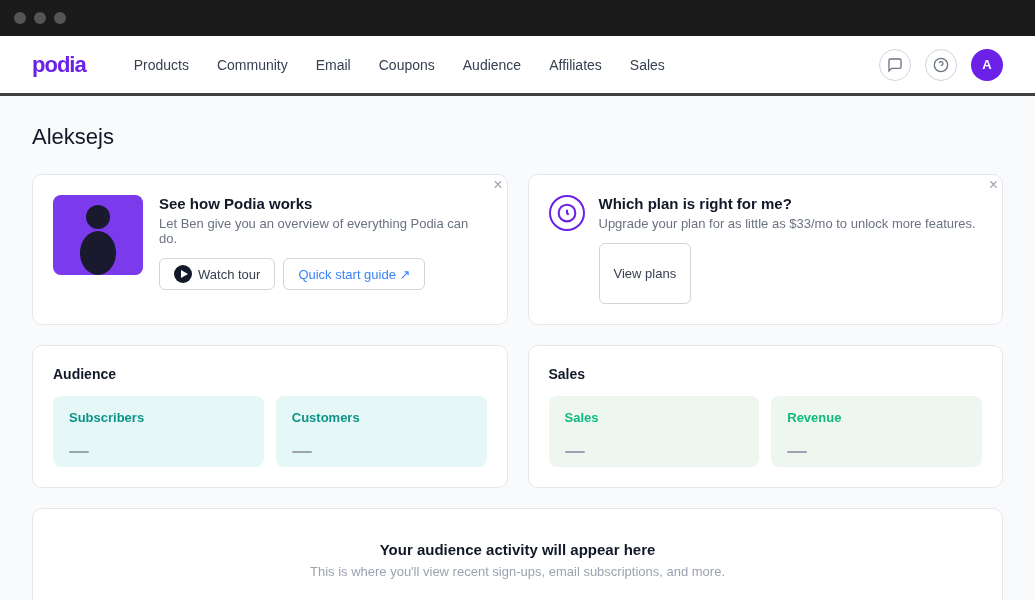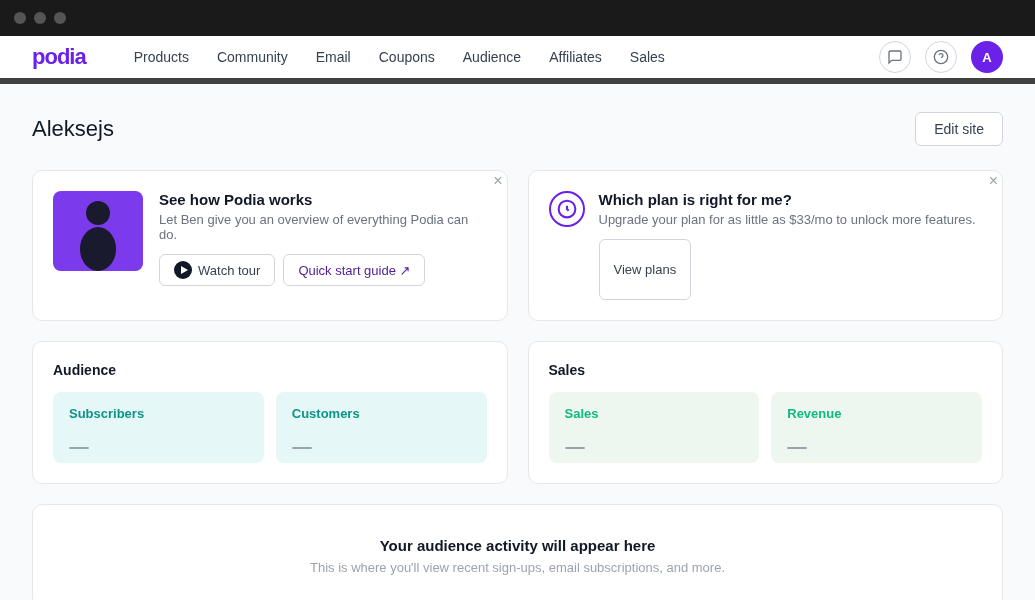--- a/index.html
+++ b/index.html
@@ -13,22 +13,22 @@
       align-items: center;
       padding: 0 14px;
       gap: 8px;
     }
     .titlebar-dot {
       width: 12px; height: 12px; border-radius: 50%; background: #555;
     }
 
     
     .navbar {
-      height: 48px;
-      border-bottom: 6px solid #404040;
+      height: 60px;
+      border-bottom: 3px solid #404040;
       display: flex;
       align-items: center;
       padding: 0 32px;
       gap: 0;
     }
     .logo {
       font-size: 22px;
       font-weight: 800;
       color: #6b21e8;
       margin-right: 48px;
@@ -176,21 +176,21 @@
       display: flex;
       align-items: center;
       gap: 6px;
     }
     .btn-guide {
       padding: 6px 14px;
       border: 1px solid #d1d5db;
       border-radius: 6px;
       background: #fff;
       font-size: 13px;
-      color: #4c1d95;
+      color: #3b82f6;
       cursor: pointer;
       display: flex;
       align-items: center;
       gap: 4px;
     }
     .close-btn {
       position: absolute;
       top: 0; right: 0;
       background: none;
       border: none;
@@ -353,21 +353,20 @@
     </div>
     <div class="avatar-btn">A</div>
   </div>
 </nav>
 
 <div class="main">
 
   <div class="page-header">
     <h1 class="page-title">Aleksejs</h1>
     <div class="header-actions">
-      <button class="btn-edit">Edit site</button>
     </div>
   </div>
 
   <div class="cards-row">
 
     <div class="card promo-card">
       <div class="promo-img">
 
         <svg width="90" height="80" viewBox="0 0 90 80">
           <rect width="90" height="80" fill="#7c3aed" rx="8"></rect>

